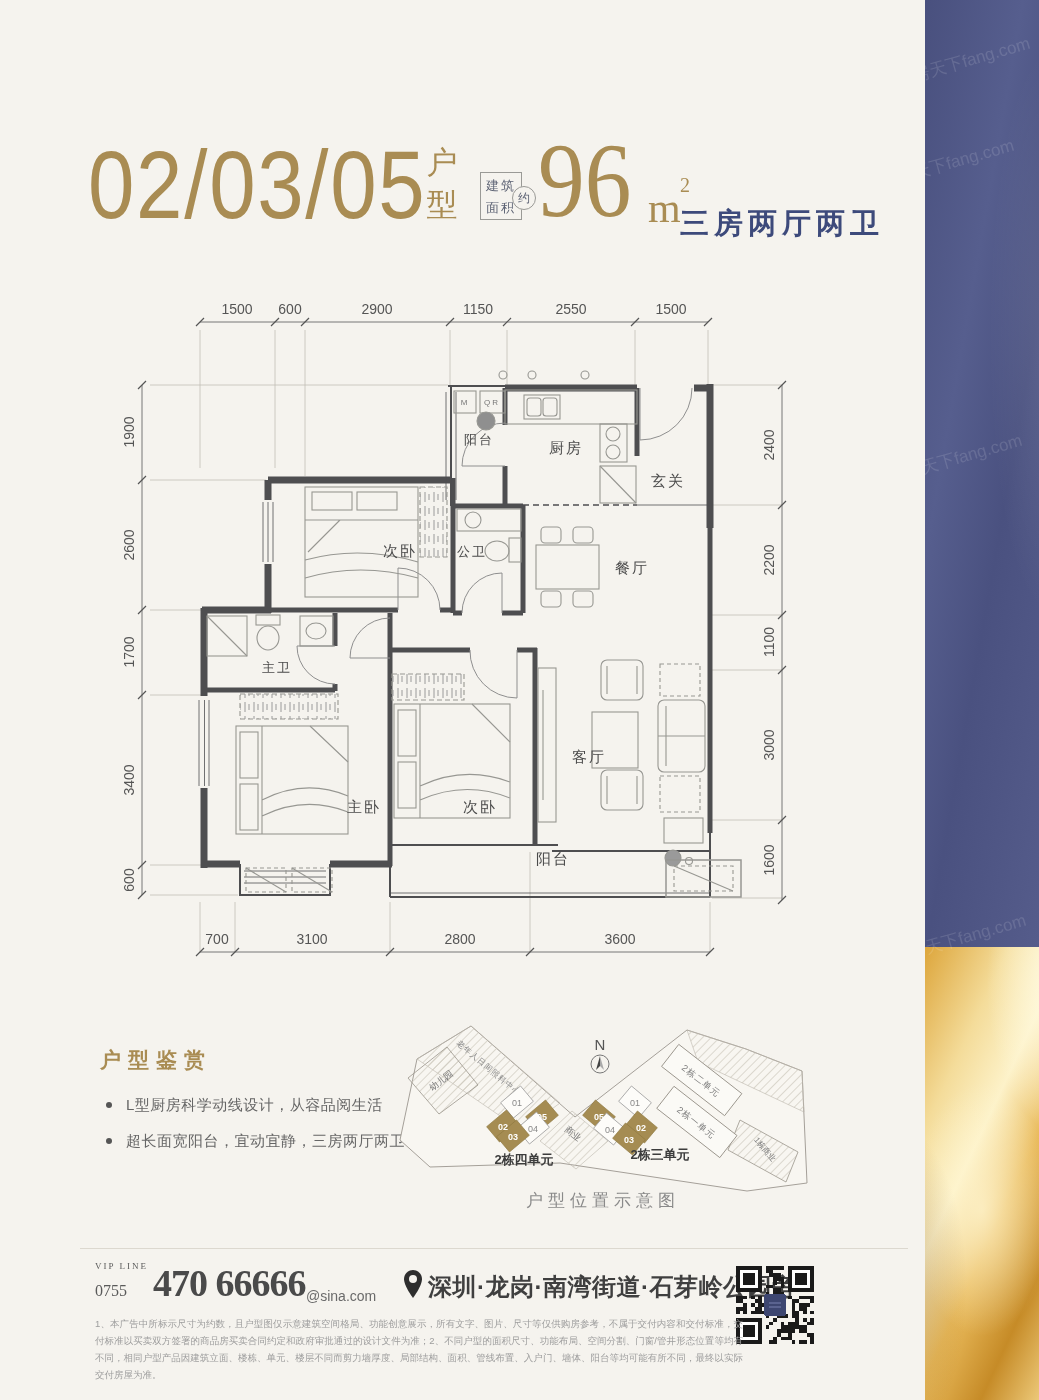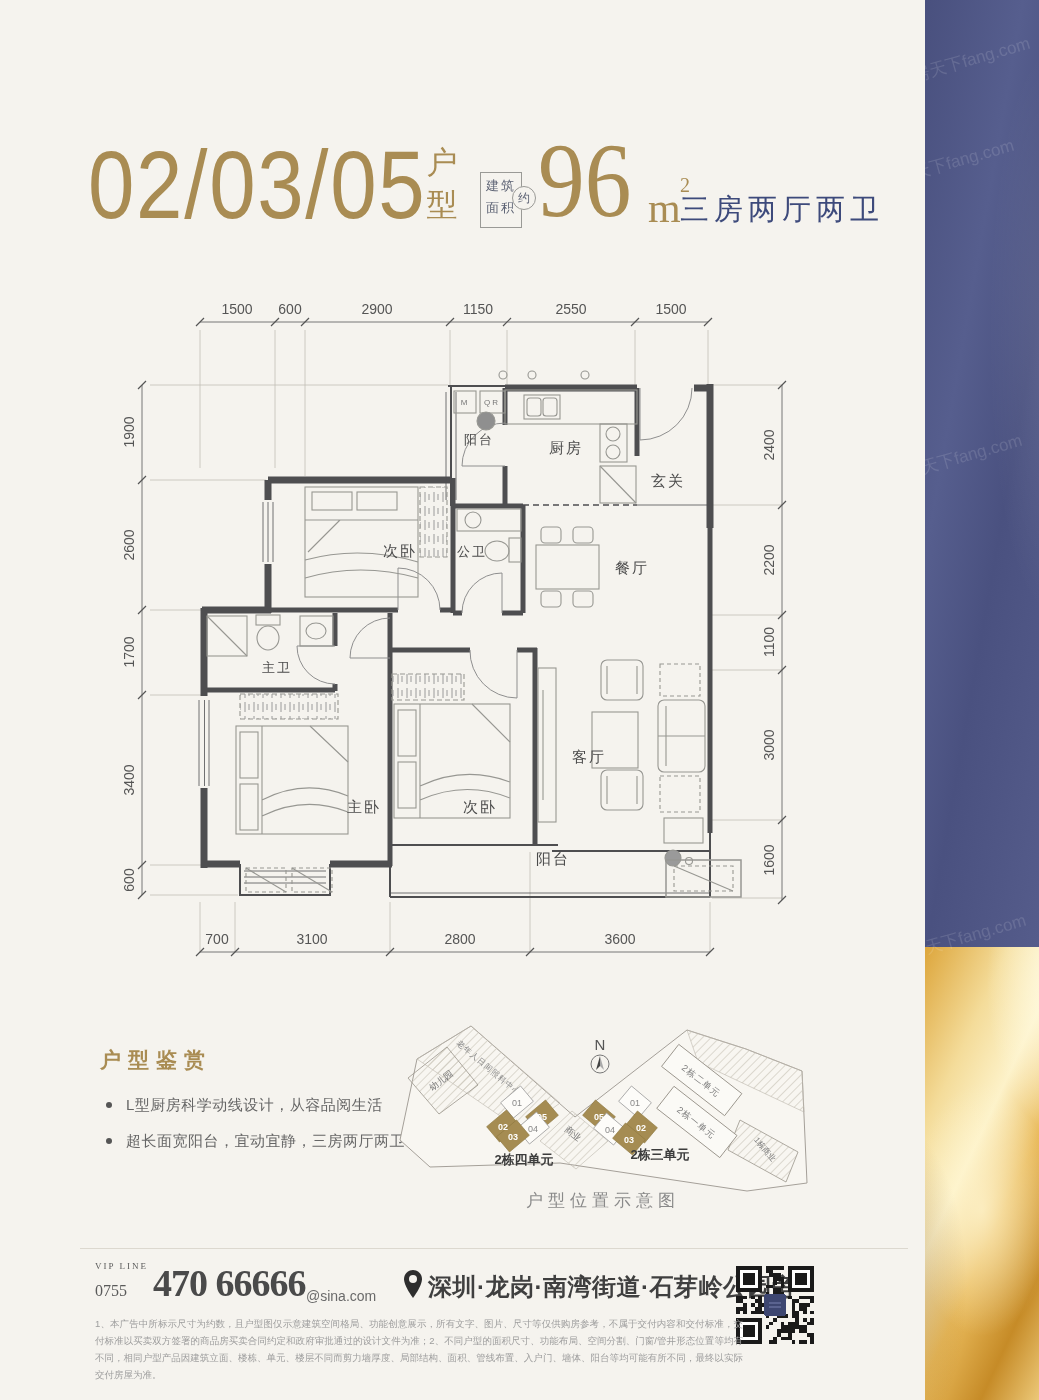--- a/index.html
+++ b/index.html
@@ -7,30 +7,30 @@
        background:#f5f3ee;font-family:"Liberation Sans",sans-serif;color:#444;}
   .abs{position:absolute;}
 
   
   #header{left:88px;top:126px;width:840px;height:135px;}
   .big-nums{position:absolute;left:0;top:10px;font-size:97px;line-height:1;font-weight:200;
             color:#a98c53;letter-spacing:2px;transform:scaleX(.86);transform-origin:left top;
             font-family:"Liberation Sans",sans-serif;}
   .unit-type{position:absolute;left:336px;top:16px;width:36px;color:#a98c53;
              font-size:31px;font-weight:500;line-height:42px;text-align:center;}
-  .area-box{position:absolute;left:392px;top:46px;width:42px;height:56px;border:1.5px solid #9a9a96;
+  .area-box{position:absolute;left:392px;top:46px;width:42px;height:48px;border:1.5px solid #9a9a96;
             font-size:13px;line-height:22px;text-align:center;color:#5d6374;letter-spacing:2px;
             padding-top:2px;box-sizing:border-box;}
   .approx-circle{position:absolute;left:424px;top:60px;width:22px;height:22px;border:1.5px solid #9a9a96;
                  border-radius:50%;background:#f5f3ee;font-size:12px;line-height:22px;text-align:center;color:#5d6374;}
   .big-area{position:absolute;left:450px;top:2px;font-size:106px;line-height:1;color:#a98c53;
             font-family:"Liberation Serif",serif;font-weight:400;transform:scaleX(.88);transform-origin:left top;}
   .area-unit{position:absolute;left:560px;top:58px;font-size:42px;color:#a98c53;font-family:"Liberation Serif",serif;}
   .area-sup{position:absolute;left:592px;top:48px;font-size:20px;color:#a98c53;font-family:"Liberation Serif",serif;}
-  .room-config{position:absolute;left:592px;top:64px;font-size:29px;font-weight:400;color:#3d4a7b;letter-spacing:5px;}
+  .room-config{position:absolute;left:592px;top:78px;font-size:29px;font-weight:700;color:#3d4a7b;letter-spacing:5px;}
 
   
   #appre{left:100px;top:1046px;width:310px;}
   .appre-title{font-size:21px;font-weight:700;color:#a98c53;letter-spacing:7px;}
   .appre-list{margin-top:22px;}
   .appre-item{display:flex;align-items:flex-start;margin-bottom:17px;font-size:15px;color:#666;letter-spacing:.5px;}
   .dot{width:6px;height:6px;border-radius:50%;background:#555;margin:6px 14px 0 6px;flex:0 0 6px;}
 
   
   .divider{left:80px;top:1248px;width:828px;height:1px;background:#dcd8cf;}

